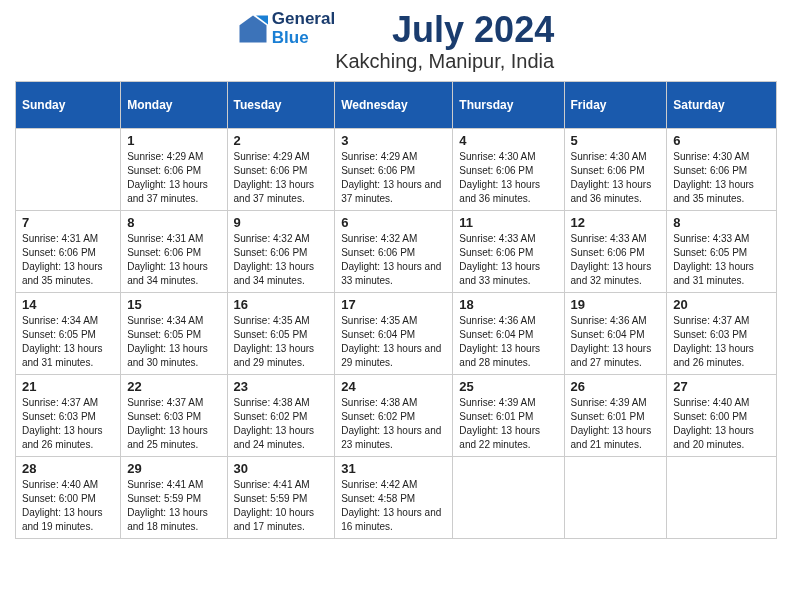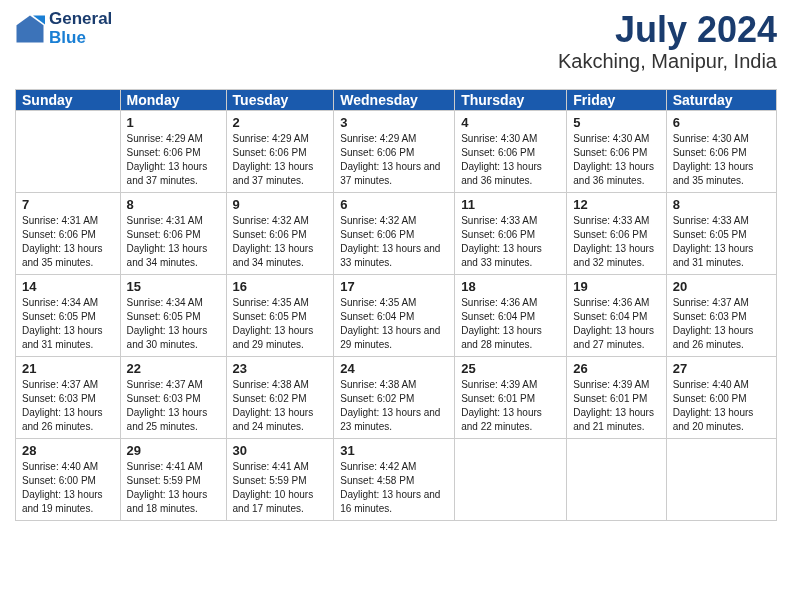--- a/index.html
+++ b/index.html
@@ -9,23 +9,23 @@
       width: 792px;
       height: 612px;
       overflow: hidden;
     }
     .container {
       width: 792px;
       padding: 10px 15px;
     }
     .header-row {
       display: flex;
-      justify-content: space-between;
+      justify-content: center;
       align-items: flex-start;
-      margin-bottom: 16px;
+      margin-bottom: 8px;
     }
     .logo {
       display: flex;
       align-items: center;
       gap: 4px;
     }
     .logo-icon {
       width: 30px;
       height: 30px;
     }
@@ -45,23 +45,23 @@
     table {
       width: 100%;
       border-collapse: collapse;
       font-size: 10.5px;
     }
     thead tr {
       background-color: #1a5aad;
     }
     thead th {
       color: white;
-      padding: 2px 6px;
+      padding: 16px 6px;
       text-align: left;
-      font-size: 14px;
+      font-size: 12px;
       font-weight: bold;
       border: 1px solid #ccc;
     }
     tbody td {
       border: 1px solid #ccc;
       padding: 4px 6px;
       vertical-align: top;
       font-size: 10px;
       color: #222;
       background: #fff;

